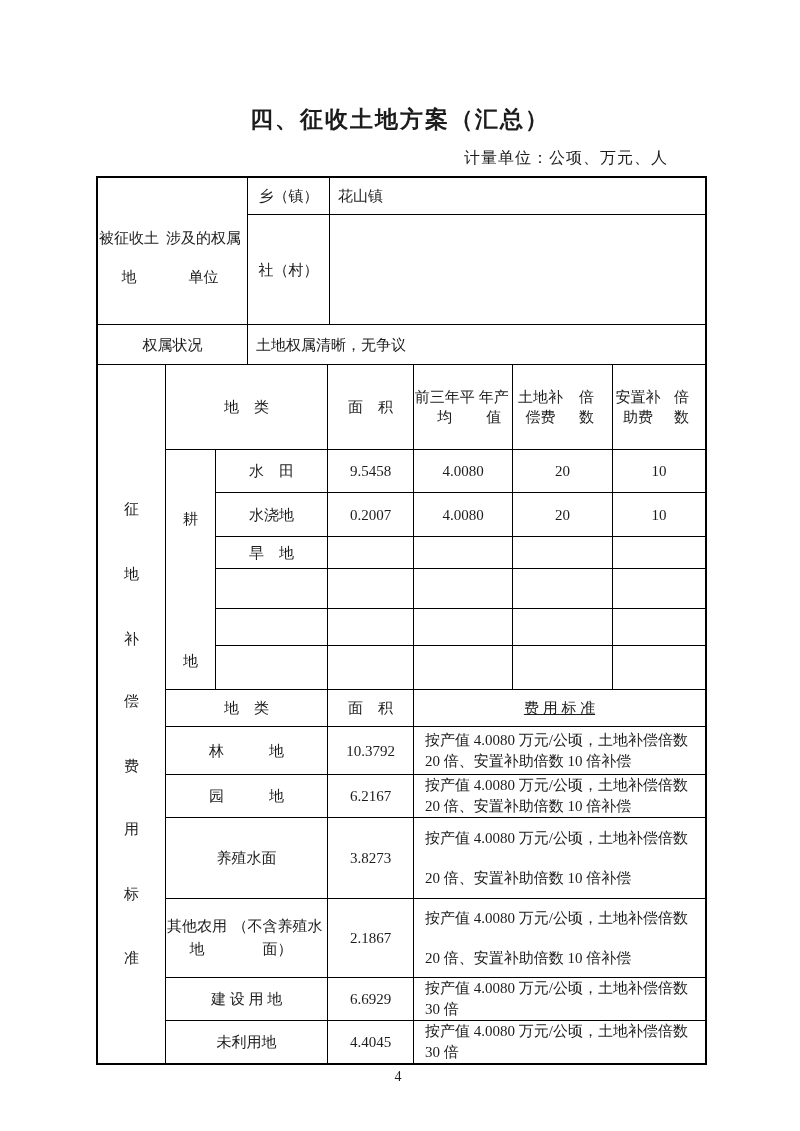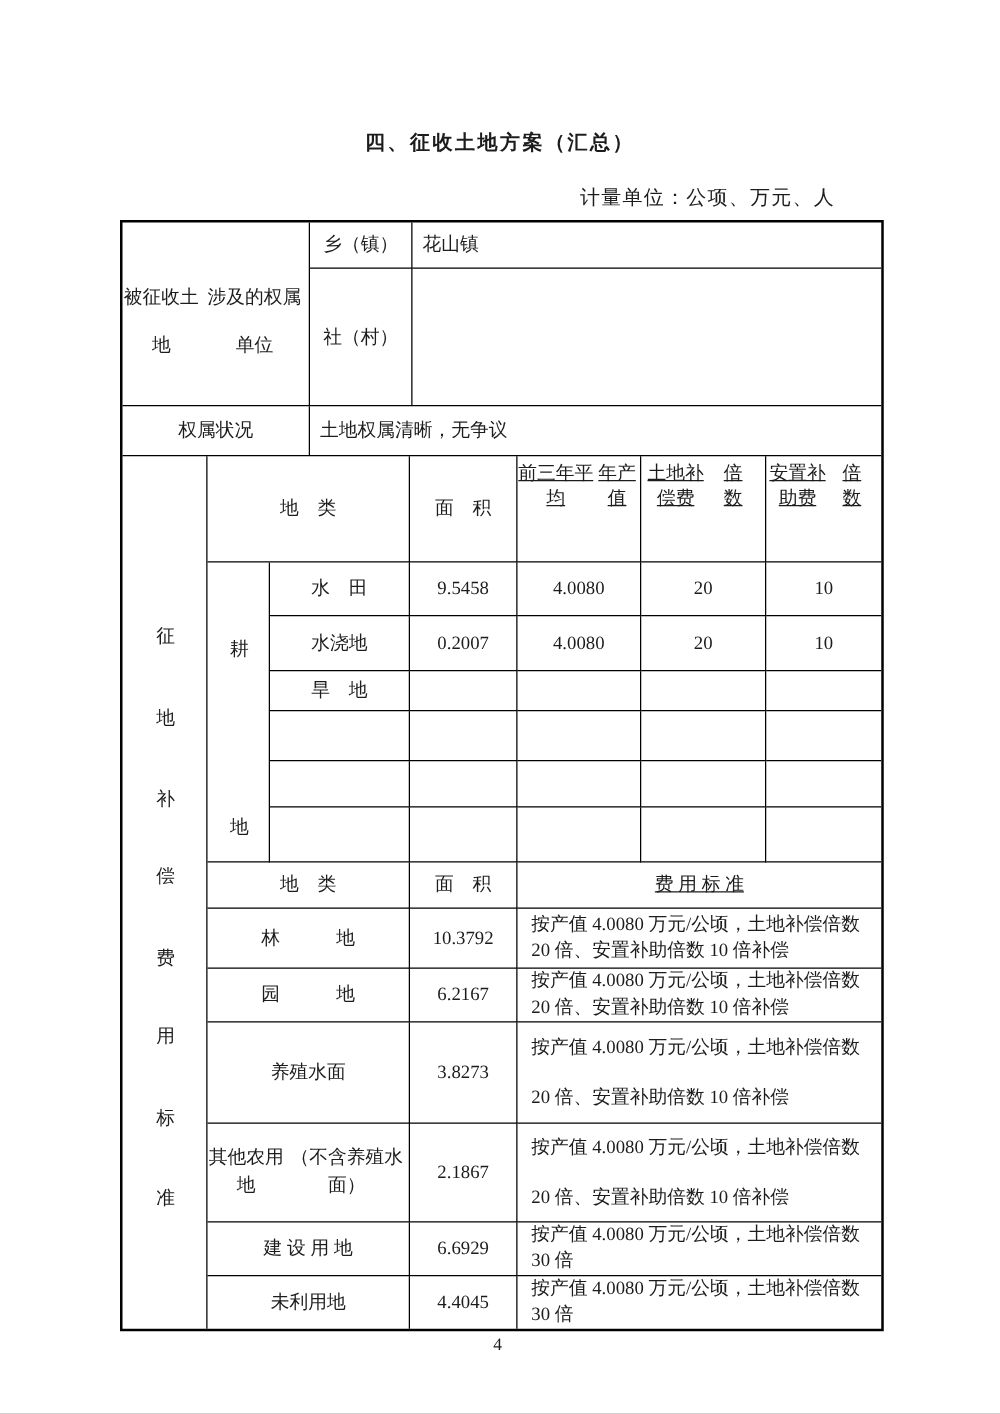--- a/index.html
+++ b/index.html
@@ -2,21 +2,21 @@
 <html><head>
 <meta charset="utf-8">
 <style>
   html,body{margin:0;padding:0;background:#888;}
   .page{
     position:relative;width:800px;height:1131px;background:#ffffff;
     font-family:"Liberation Serif","DejaVu Serif",serif;color:#1c1c1c;overflow:hidden;
   }
   .title{
     position:absolute;top:104px;left:0;width:800px;text-align:center;
-    font-size:16px;font-weight:bold;letter-spacing:2px;
+    font-size:23px;font-weight:bold;letter-spacing:2px;
   }
   .unit-note{
     position:absolute;top:148px;right:132px;font-size:16px;letter-spacing:1px;
   }
   .page-num{
     position:absolute;top:1069px;left:0;width:796px;text-align:center;font-size:14px;
   }
   .doc-table{
     position:absolute;left:96px;top:176px;width:611px;
     border:2px solid #000;box-sizing:border-box;background:#fff;
@@ -32,21 +32,21 @@
     display:flex;align-items:center;justify-content:center;
     font-size:15px;line-height:20px;overflow:hidden;text-align:center;
   }
   .nr{border-right:none;} .nb{border-bottom:none;}
   .left{justify-content:flex-start;text-align:left;}
   .pad{padding:0 8px;text-align:center;}
   .col{flex-direction:row;}
   .subject{align-items:center;justify-content:flex-start;padding-top:13px;line-height:39px;}
   .village{align-items:flex-start;justify-content:flex-start;text-align:justify;
            padding:5px 9px;line-height:21.5px;}
-  .hdr2line{justify-content:space-evenly;align-items:flex-start;padding:4px 0;text-decoration:underline;}
+  .hdr2line{justify-content:space-evenly;align-items:center;padding:4px 0;}
   .hdr2line .ln{text-align:center;}
   .hdr2line .spread{text-align:justify;text-align-last:justify;padding:0 11px;}
   .vspan{writing-mode:vertical-rl;text-orientation:upright;}
   .side-v{letter-spacing:64px;margin-bottom:-64px;}
   .culti-v{letter-spacing:142px;margin-bottom:-142px;}
   .std{justify-content:flex-start;text-align:left;padding:0 11px;line-height:21px;}
   .std.loose{line-height:40px;}
   .name2{line-height:23px;}
 </style>
 </head>

